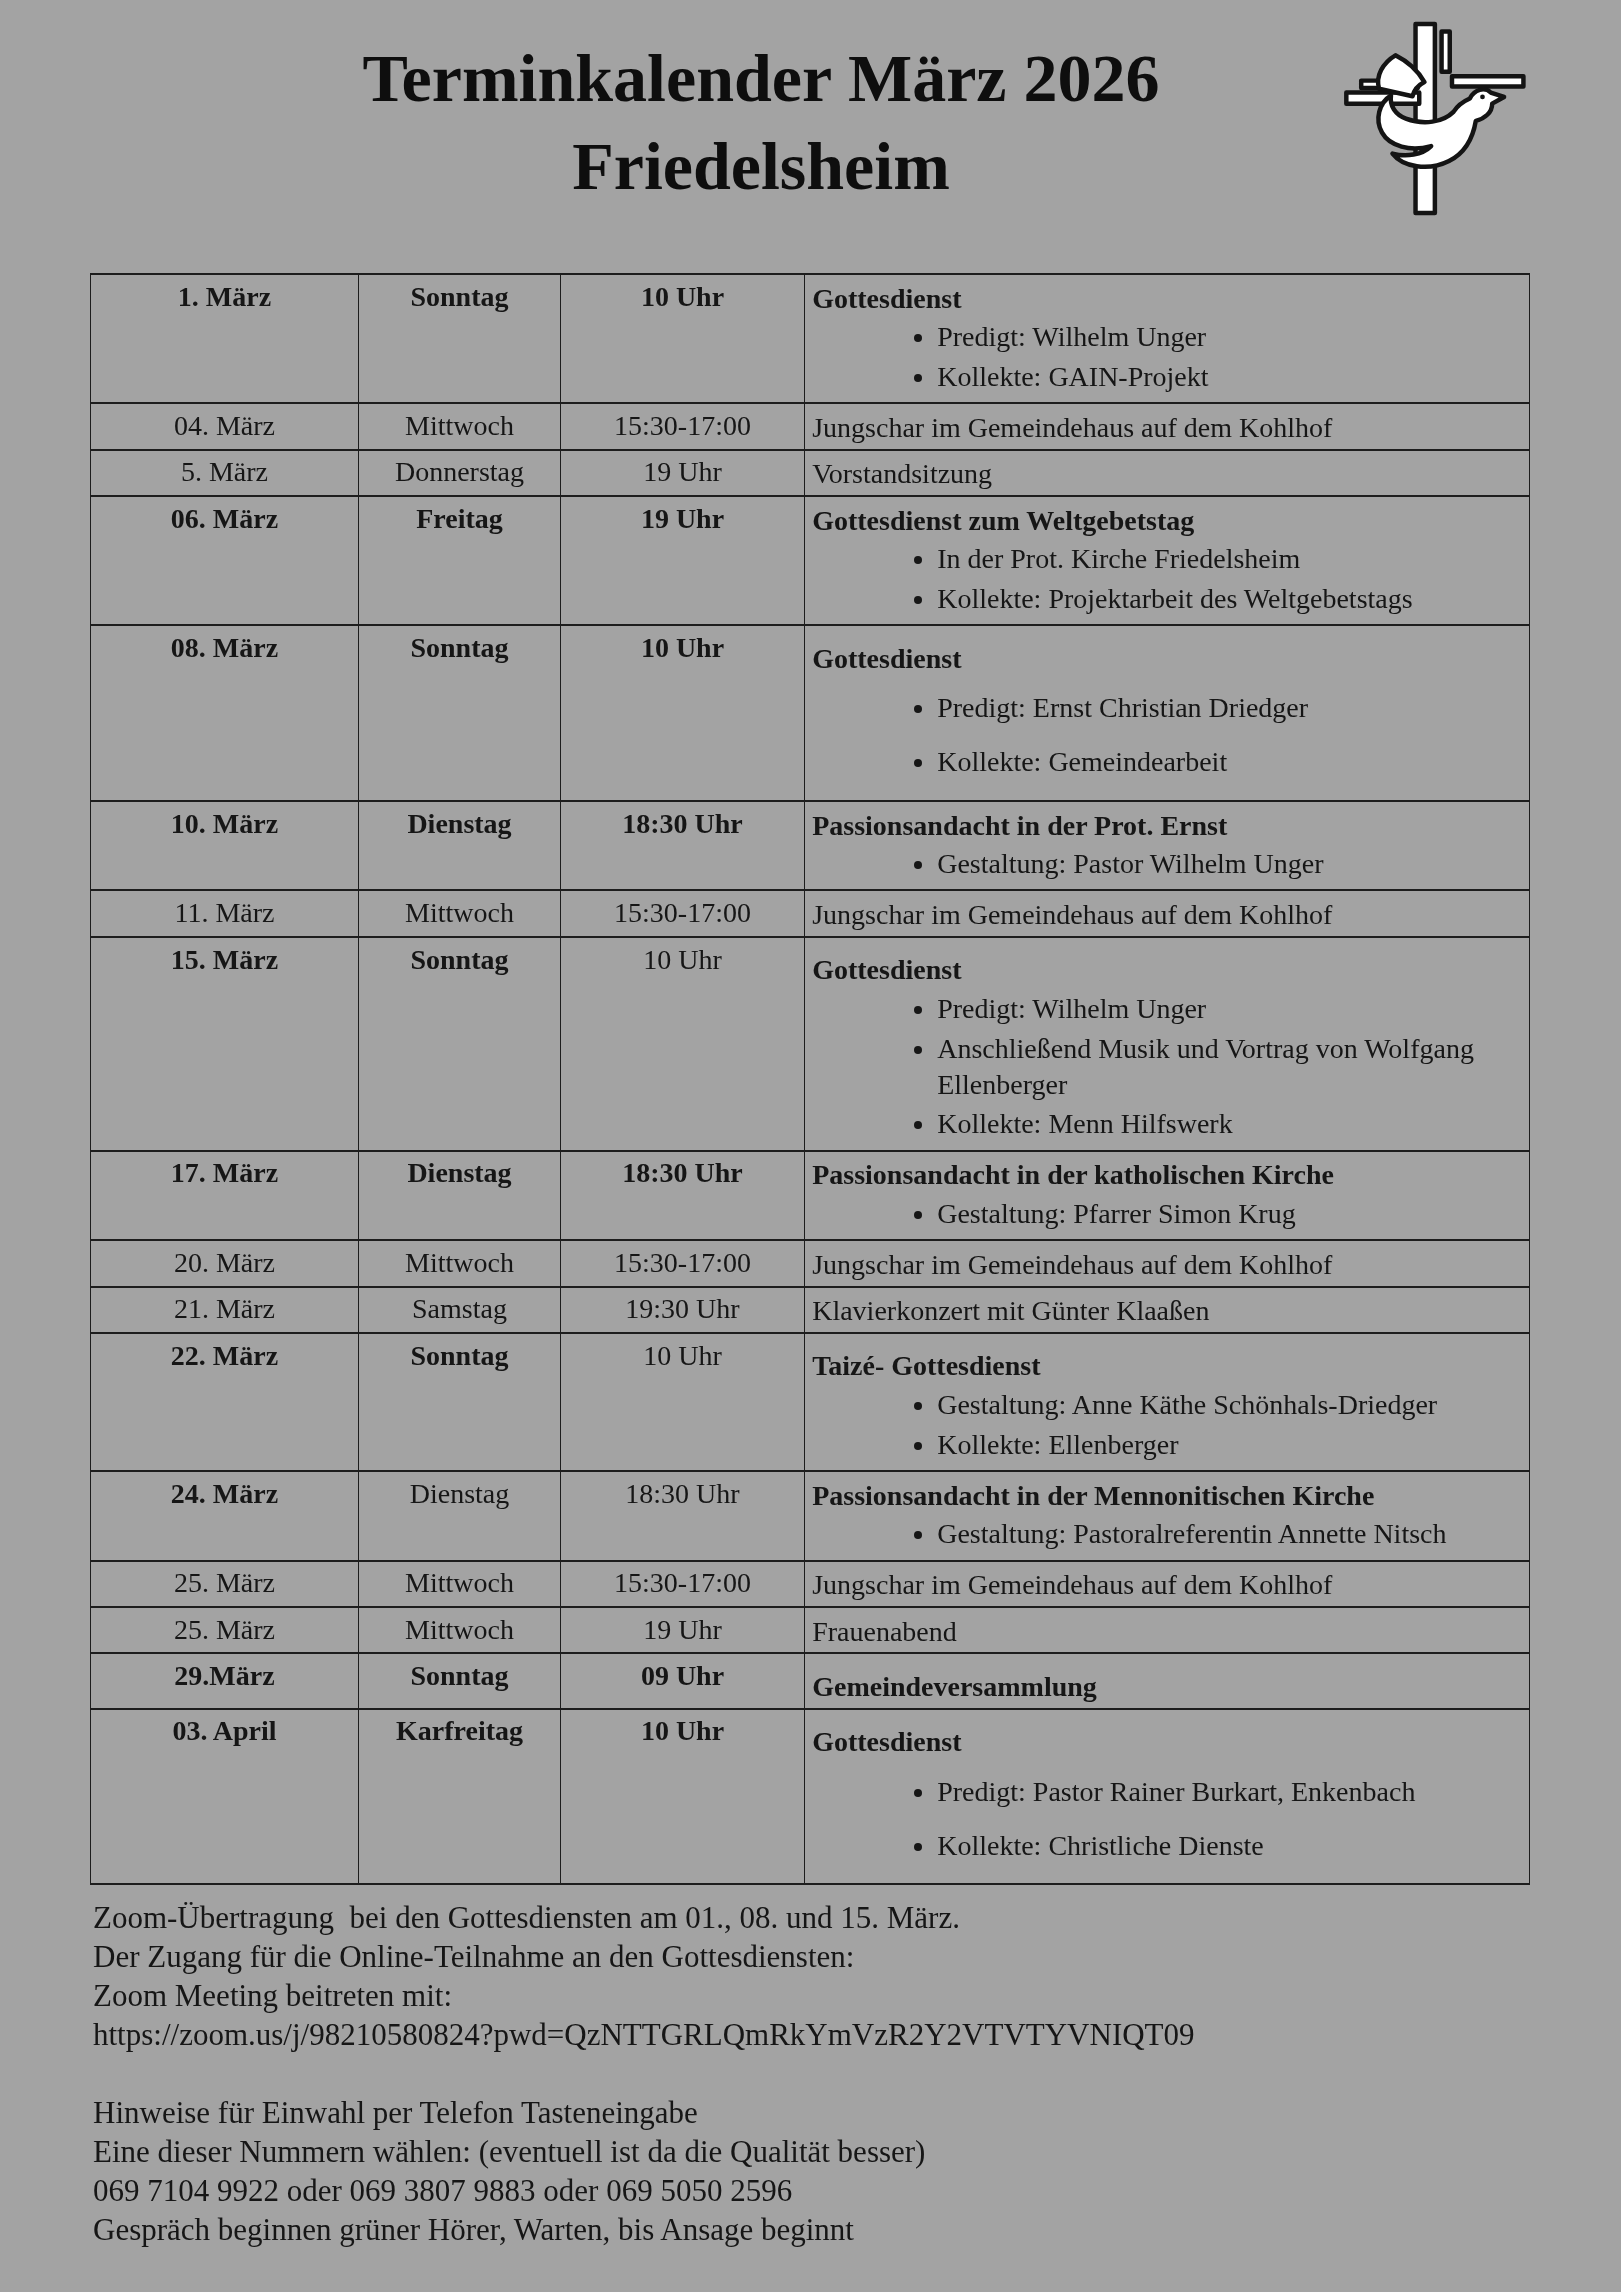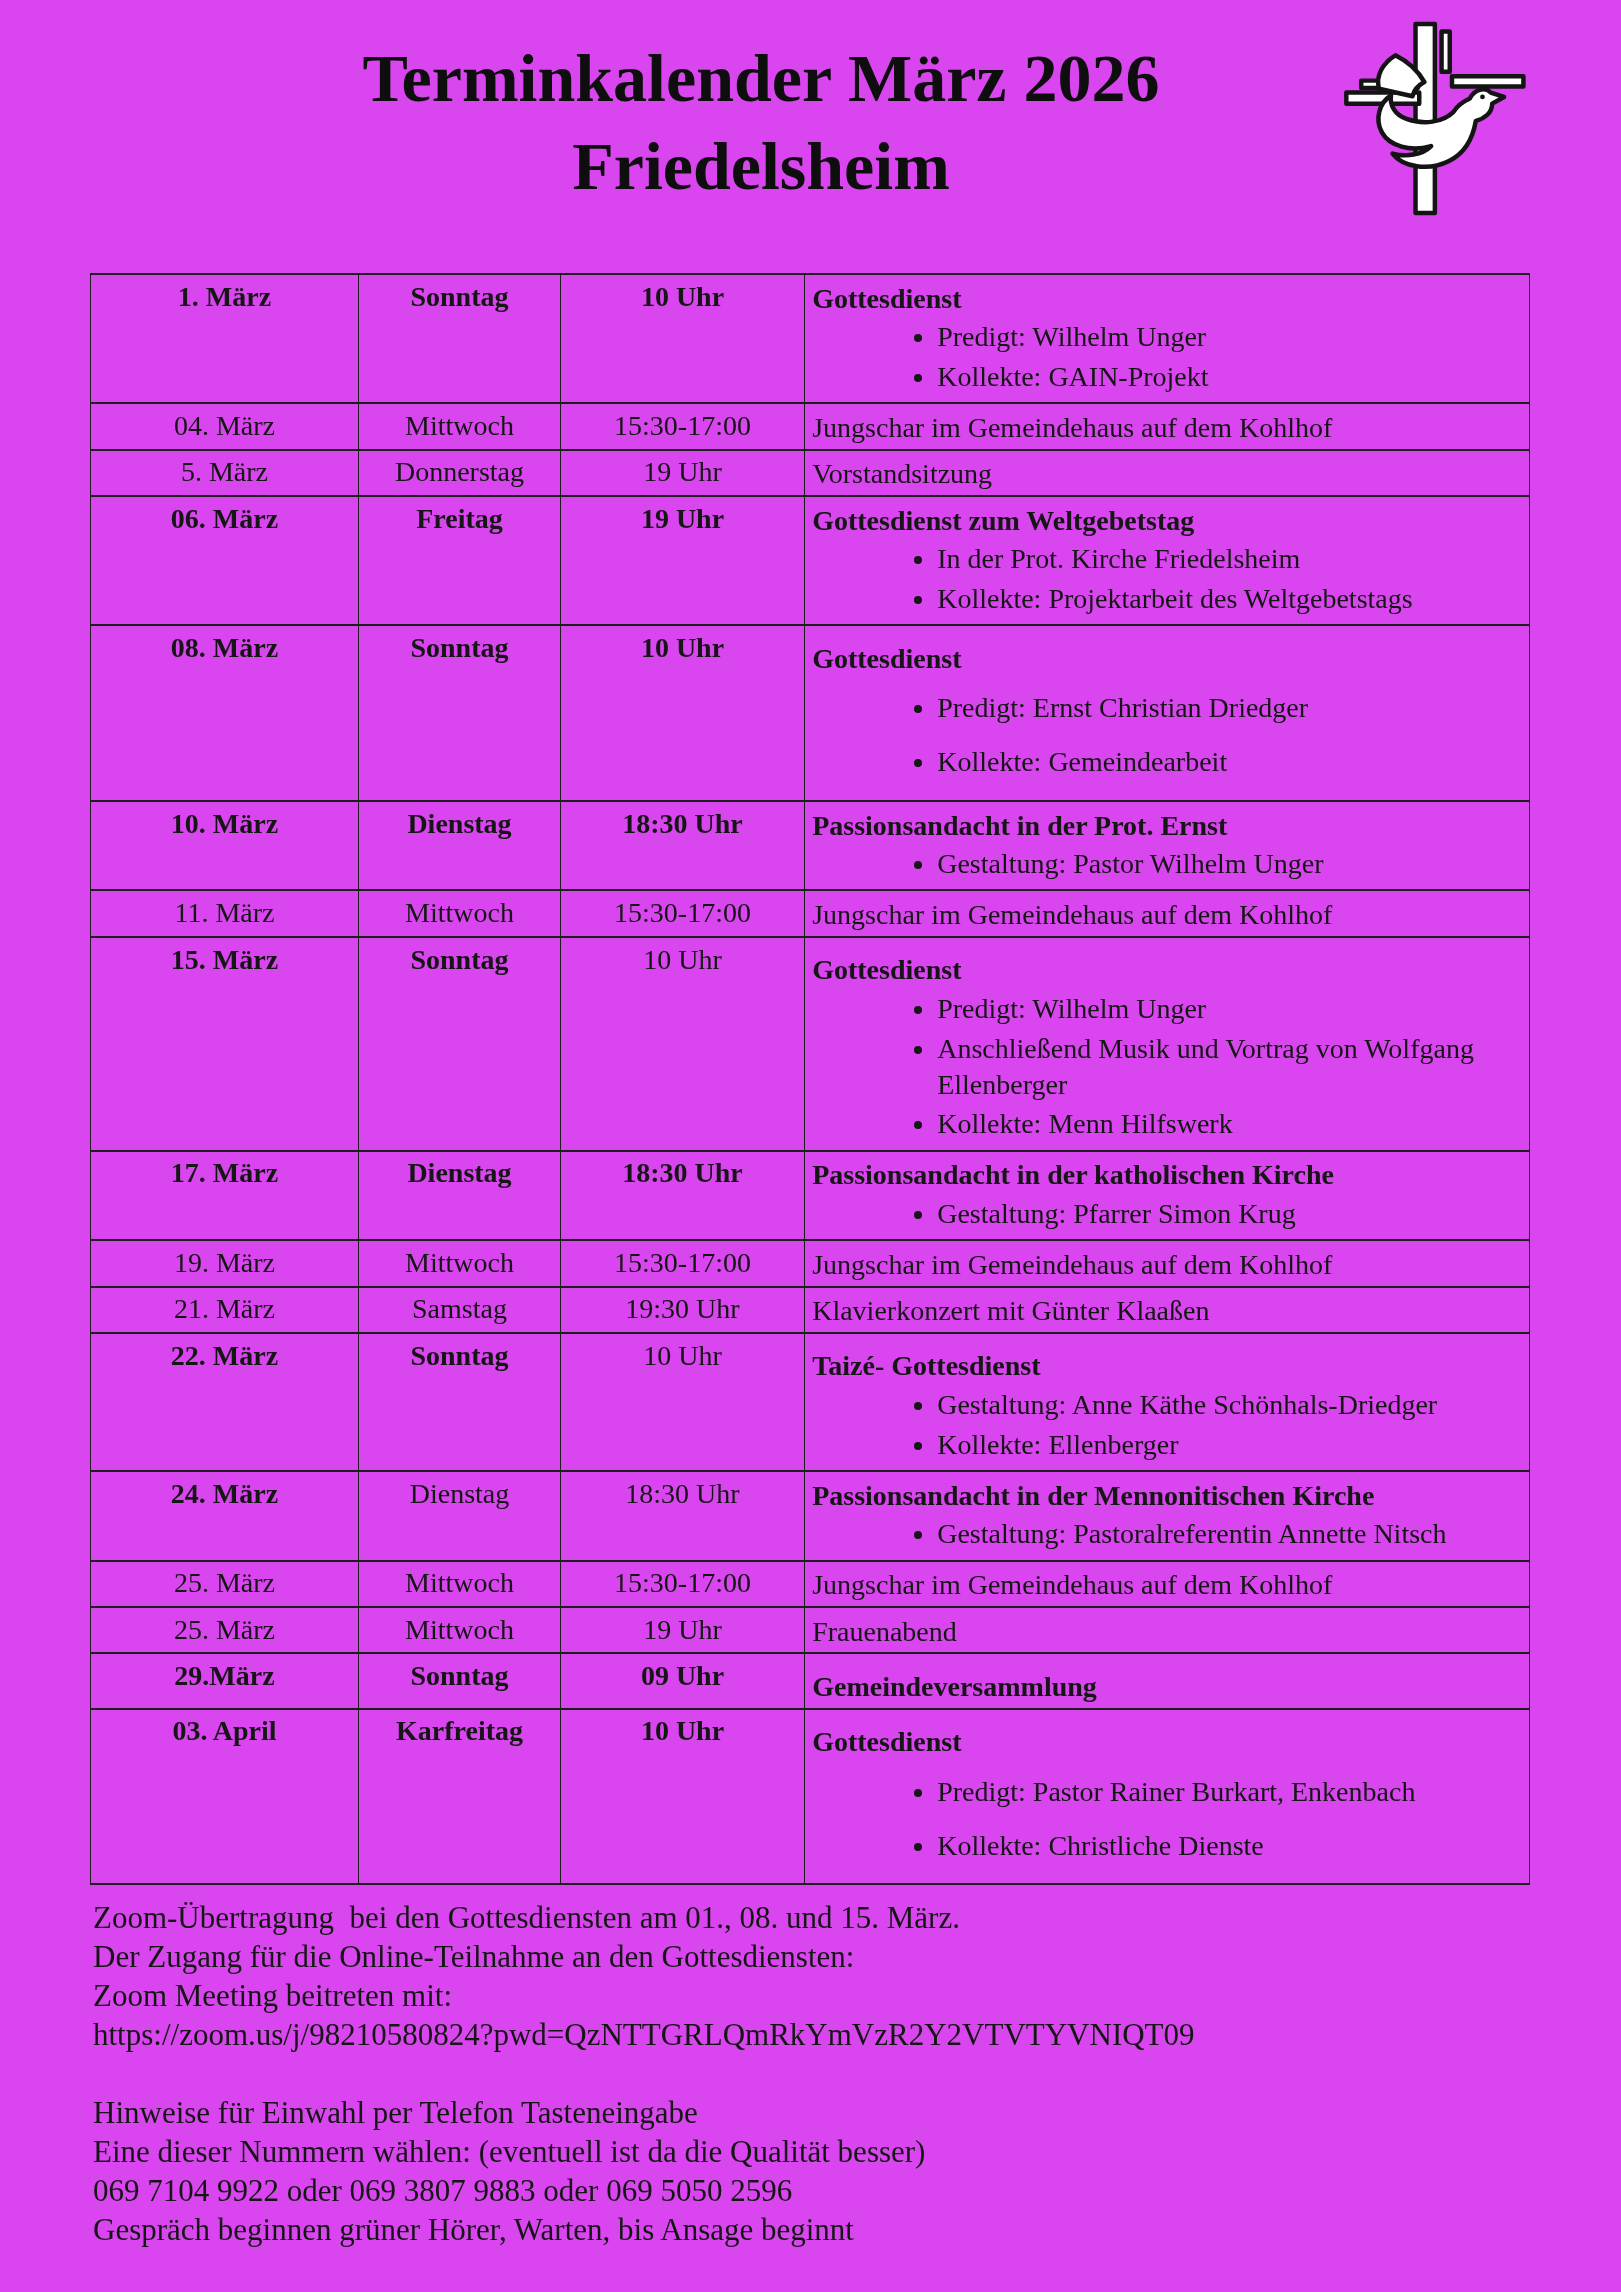--- a/index.html
+++ b/index.html
@@ -1,19 +1,19 @@
 <!DOCTYPE html>
 <html style="font-size:14.3px"><head>
 <meta charset="utf-8">
 <style>
   html,body{margin:0;padding:0;background:#fff;}
   .page{
     position:relative;
     width:1622px;height:2293px;
-    background:#d946ef;color:#161616;
+    background:#a3a3a3;color:#161616;
     font-family:"Liberation Serif","DejaVu Serif",serif;
     overflow:hidden;
   }
   
   .header{position:relative;height:273px;}
   .title{
     position:absolute;left:0;top:34px;width:1522px;
     text-align:center;font-weight:bold;color:#0e0e0e;
     font-size:68px;line-height:88px;
   }
@@ -208,21 +208,21 @@
     <td class="center b">Dienstag</td>
     <td class="center b">18:30 Uhr</td>
     <td class="desc">
       <div class="evtitle b">Passionsandacht in der katholischen Kirche</div>
       <ul>
               <li>Gestaltung: Pfarrer Simon Krug</li>
             </ul>
     </td>
   </tr>
         <tr>
-    <td class="center">19. März</td>
+    <td class="center">20. März</td>
     <td class="center">Mittwoch</td>
     <td class="center">15:30-17:00</td>
     <td class="desc">
       <div class="evtitle">Jungschar im Gemeindehaus auf dem Kohlhof</div>
 
     </td>
   </tr>
         <tr>
     <td class="center">21. März</td>
     <td class="center">Samstag</td>

